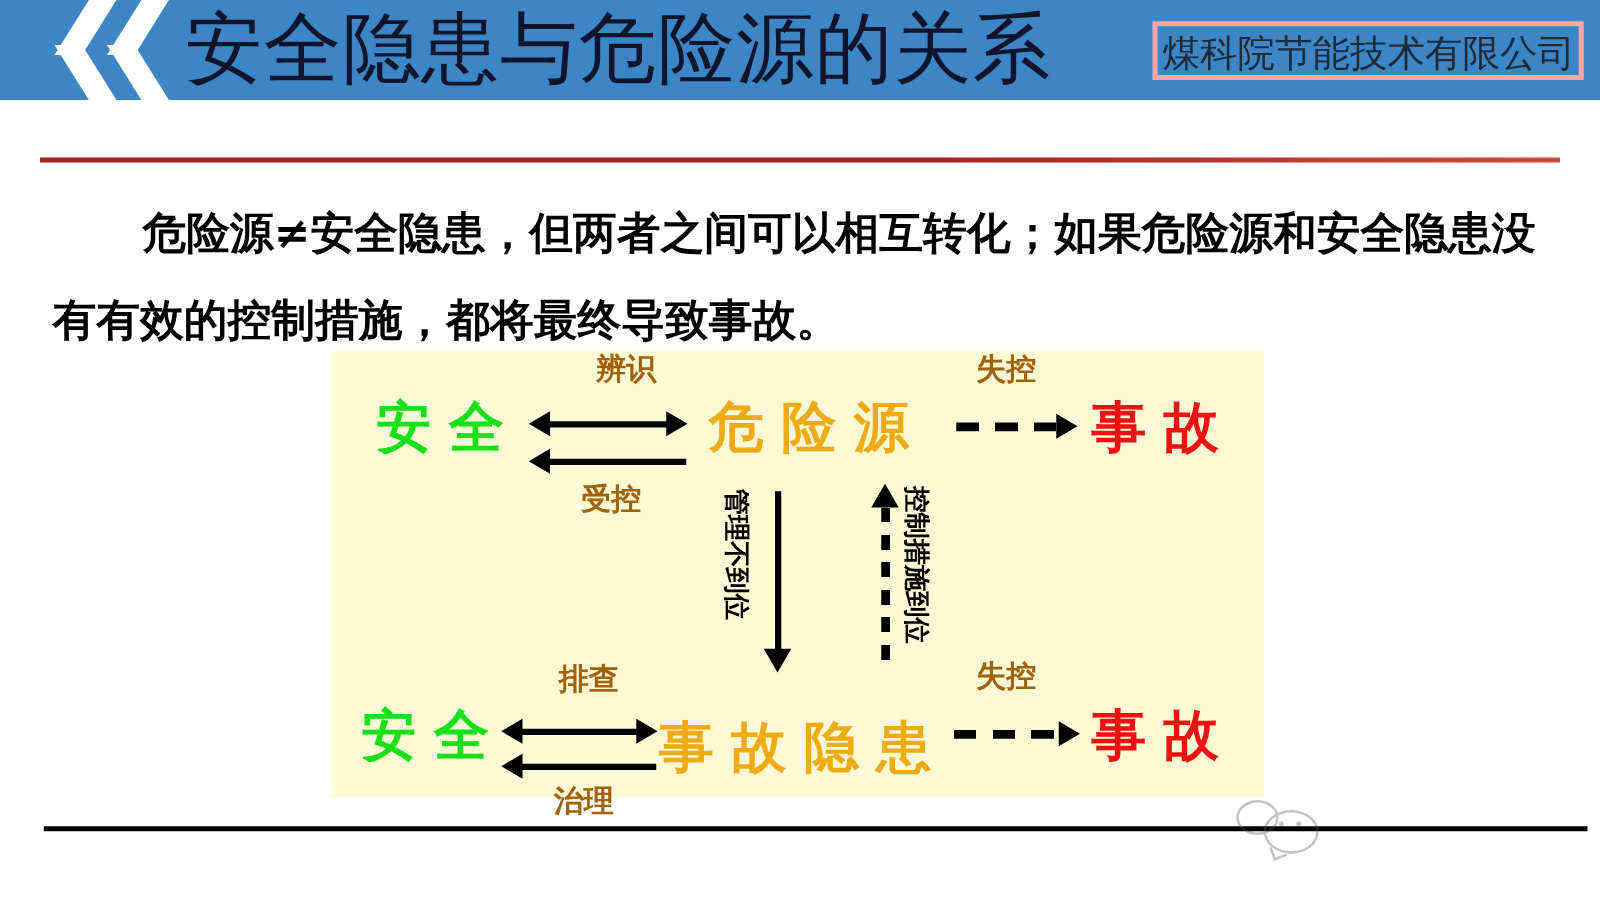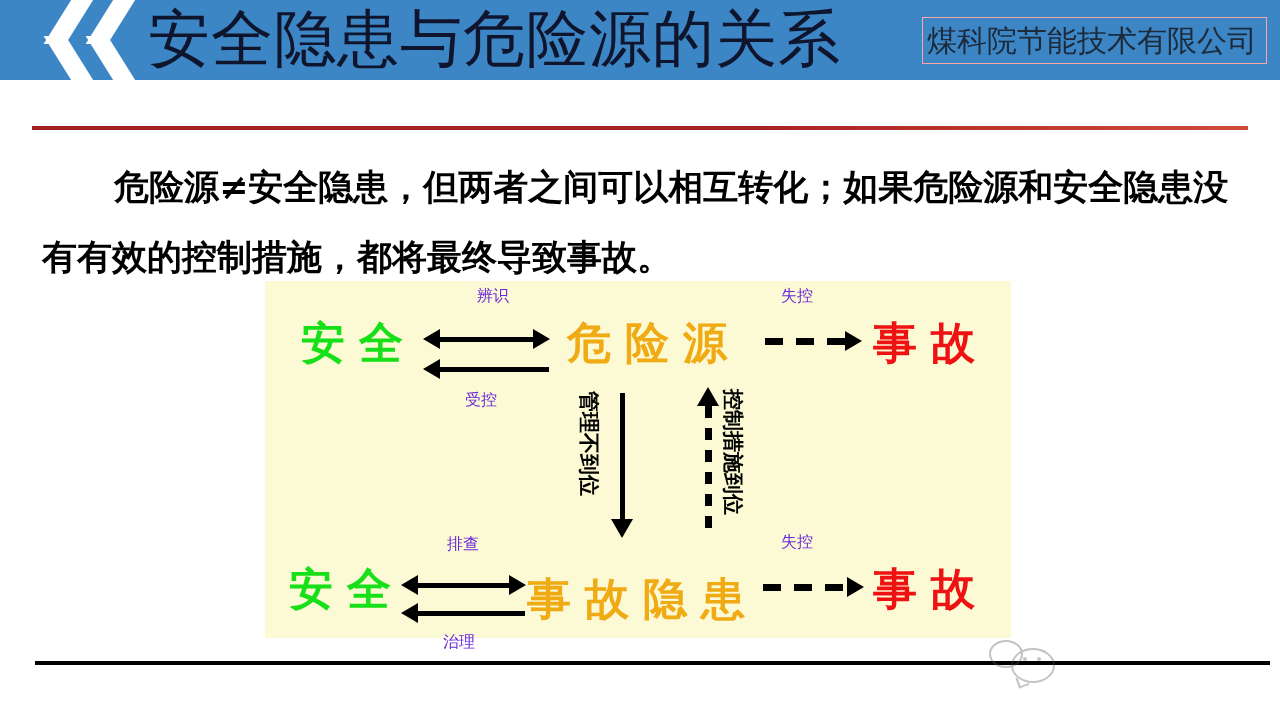--- a/index.html
+++ b/index.html
@@ -49,21 +49,21 @@
     transform:rotate(-18deg);
   }
   #header-logo .logotext{
     position:absolute;left:2px;top:36px;
     font-size:13px;color:#1b3a63;letter-spacing:-1px;font-weight:bold;
     white-space:nowrap;
   }
 
   #company-box{
     position:absolute;left:922px;top:17px;width:345px;height:47px;
-    border:1px solid #fca5a5;
+    border:4px solid #fca5a5;
     background:rgba(61,134,198,0.25);
     box-sizing:border-box;
   }
   #company-name{
     position:absolute;left:4px;top:4px;
     font-size:30px;line-height:38px;color:#1c2a3a;white-space:nowrap;
   }
 
   
   #red-rule{
@@ -91,21 +91,21 @@
     font-size:44px;font-weight:bold;line-height:44px;
     font-family:"DejaVu Sans","Liberation Sans",sans-serif;
   }
   .node.green{color:#18e018;}
   .node.orange{color:#f0aa13;text-align:center;}
   .node.red{color:#ef1212;}
   .spaced{letter-spacing:14px;}
 
   .lbl{
     position:absolute;white-space:nowrap;
-    font-size:16px;font-weight:normal;color:#6d28d9;line-height:21px;
+    font-size:24px;font-weight:bold;color:#a16207;line-height:21px;
   }
 
   
   .arr-line{position:absolute;background:#000;height:5px;}
   .arr-head-r{
     position:absolute;width:0;height:0;
     border-top:10px solid transparent;border-bottom:10px solid transparent;
     border-left:17px solid #000;
   }
   .arr-head-l{

